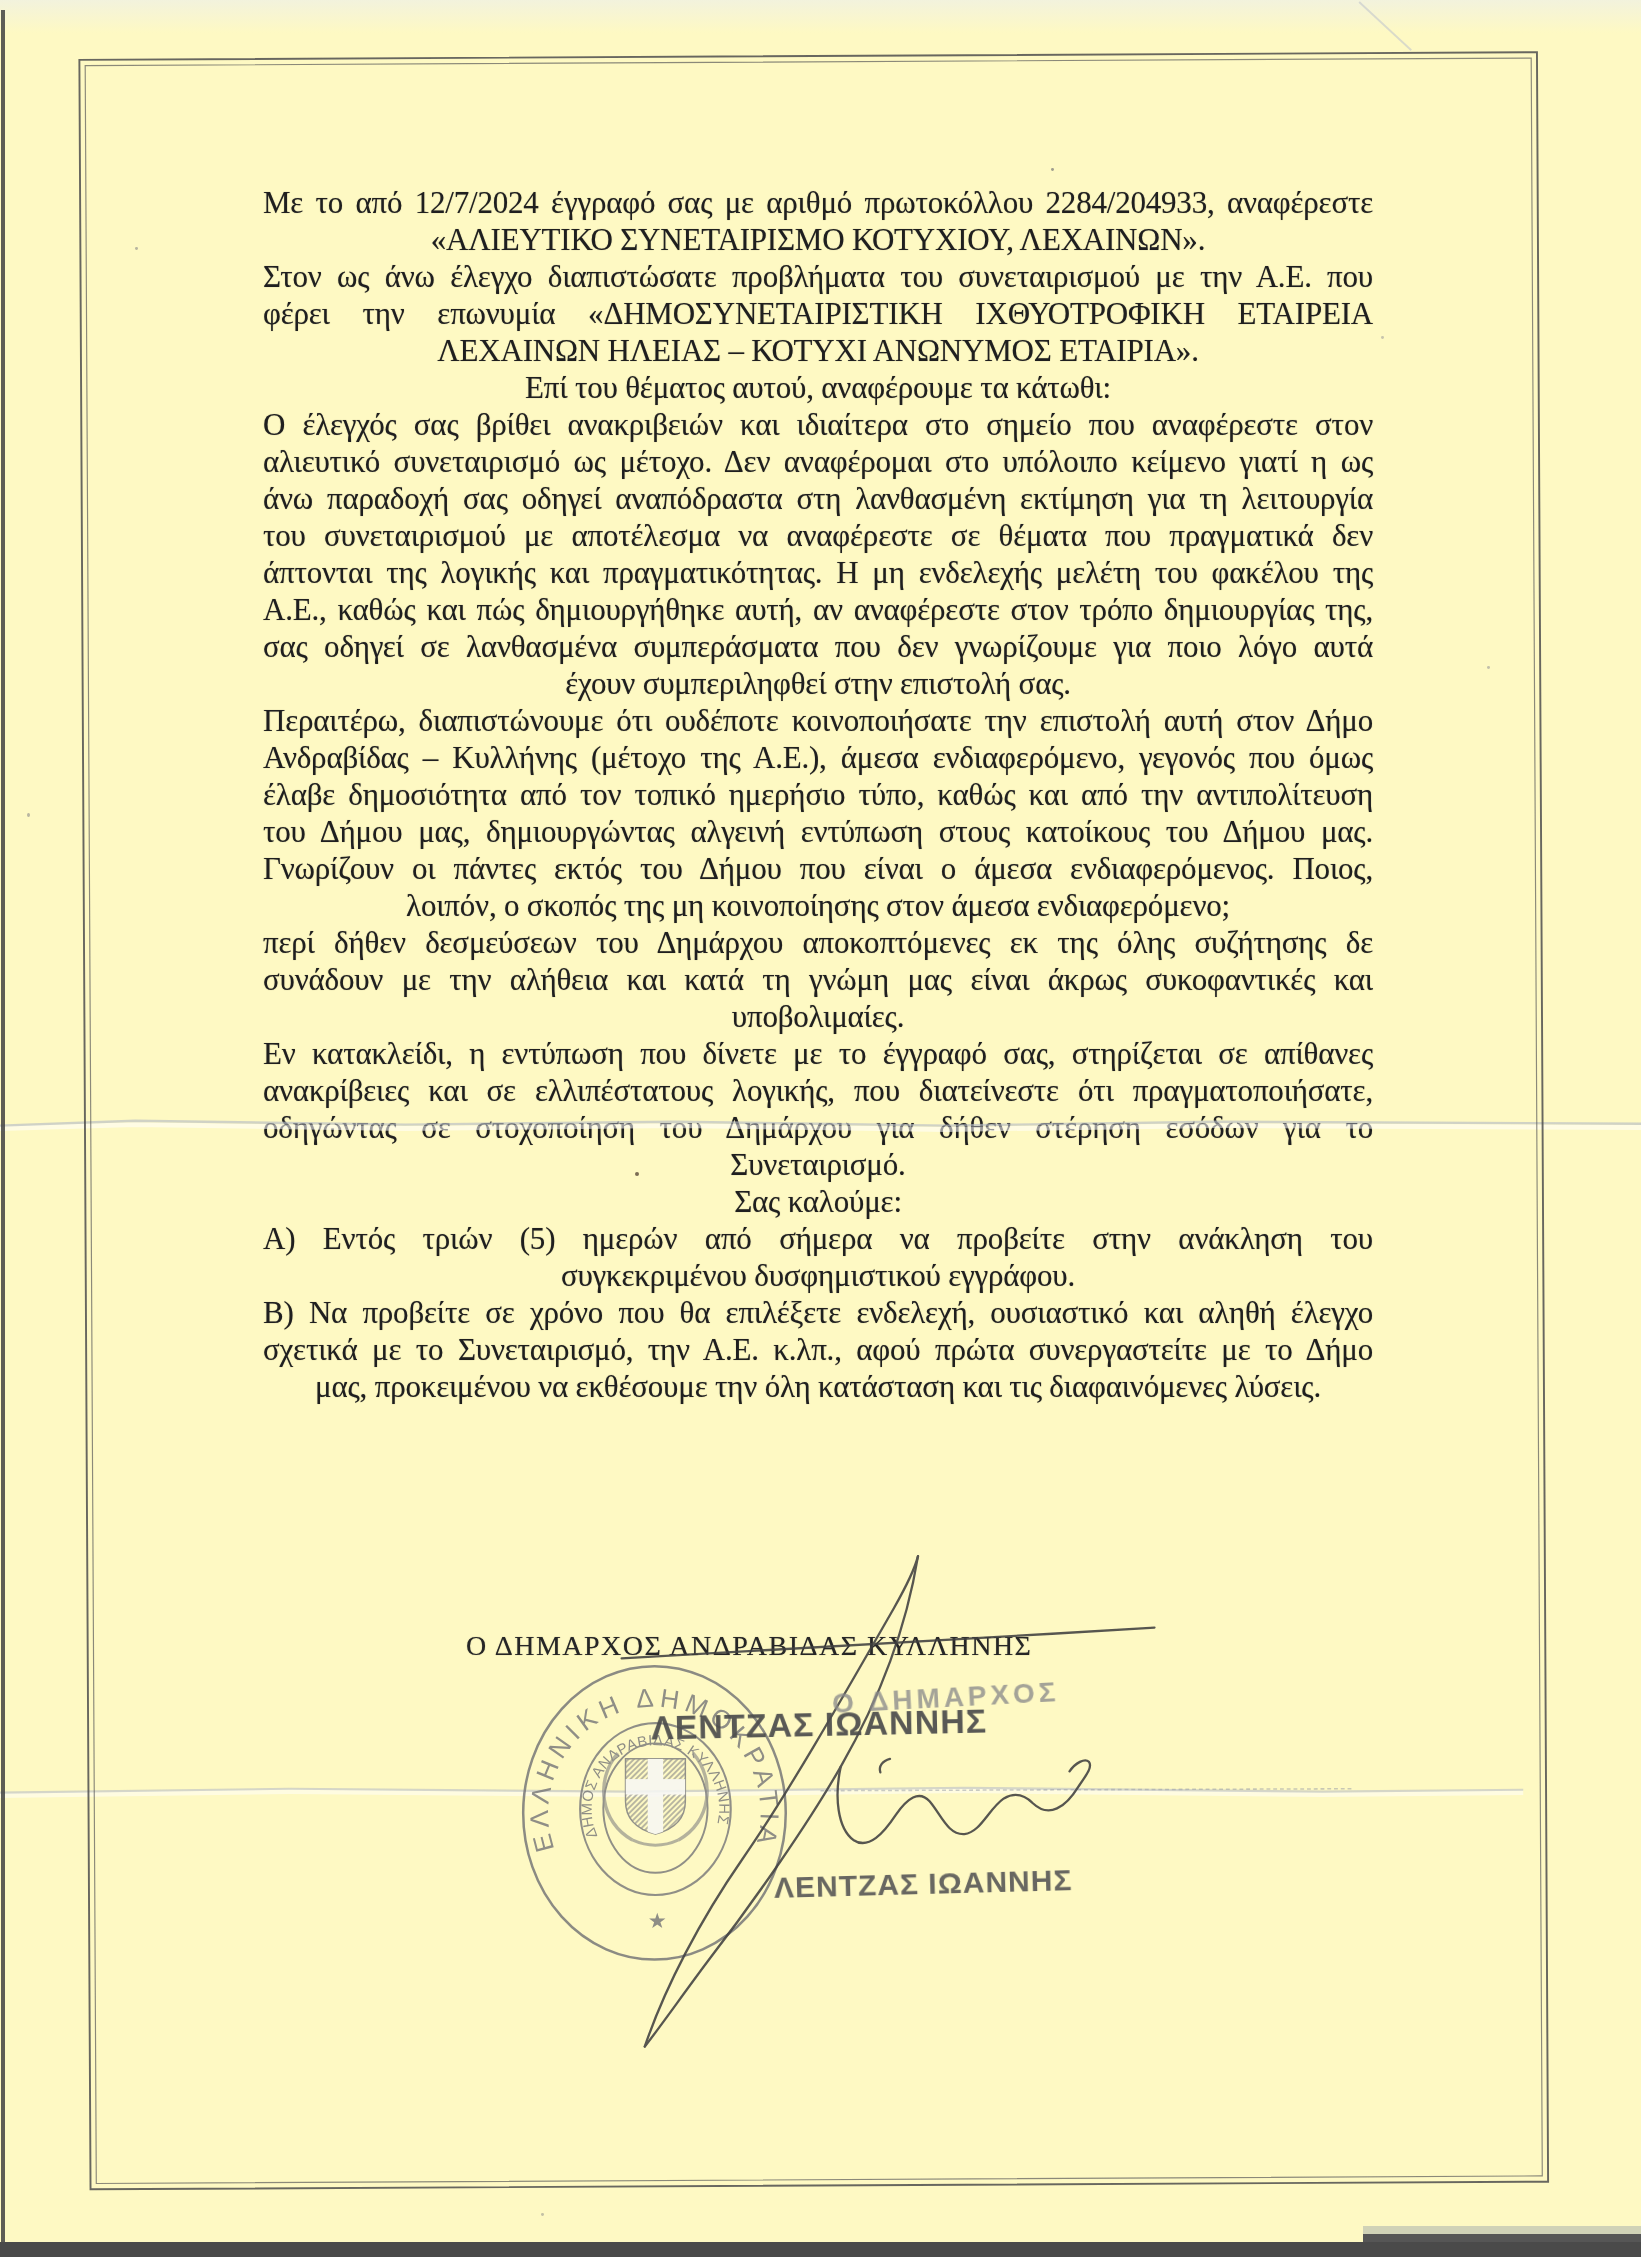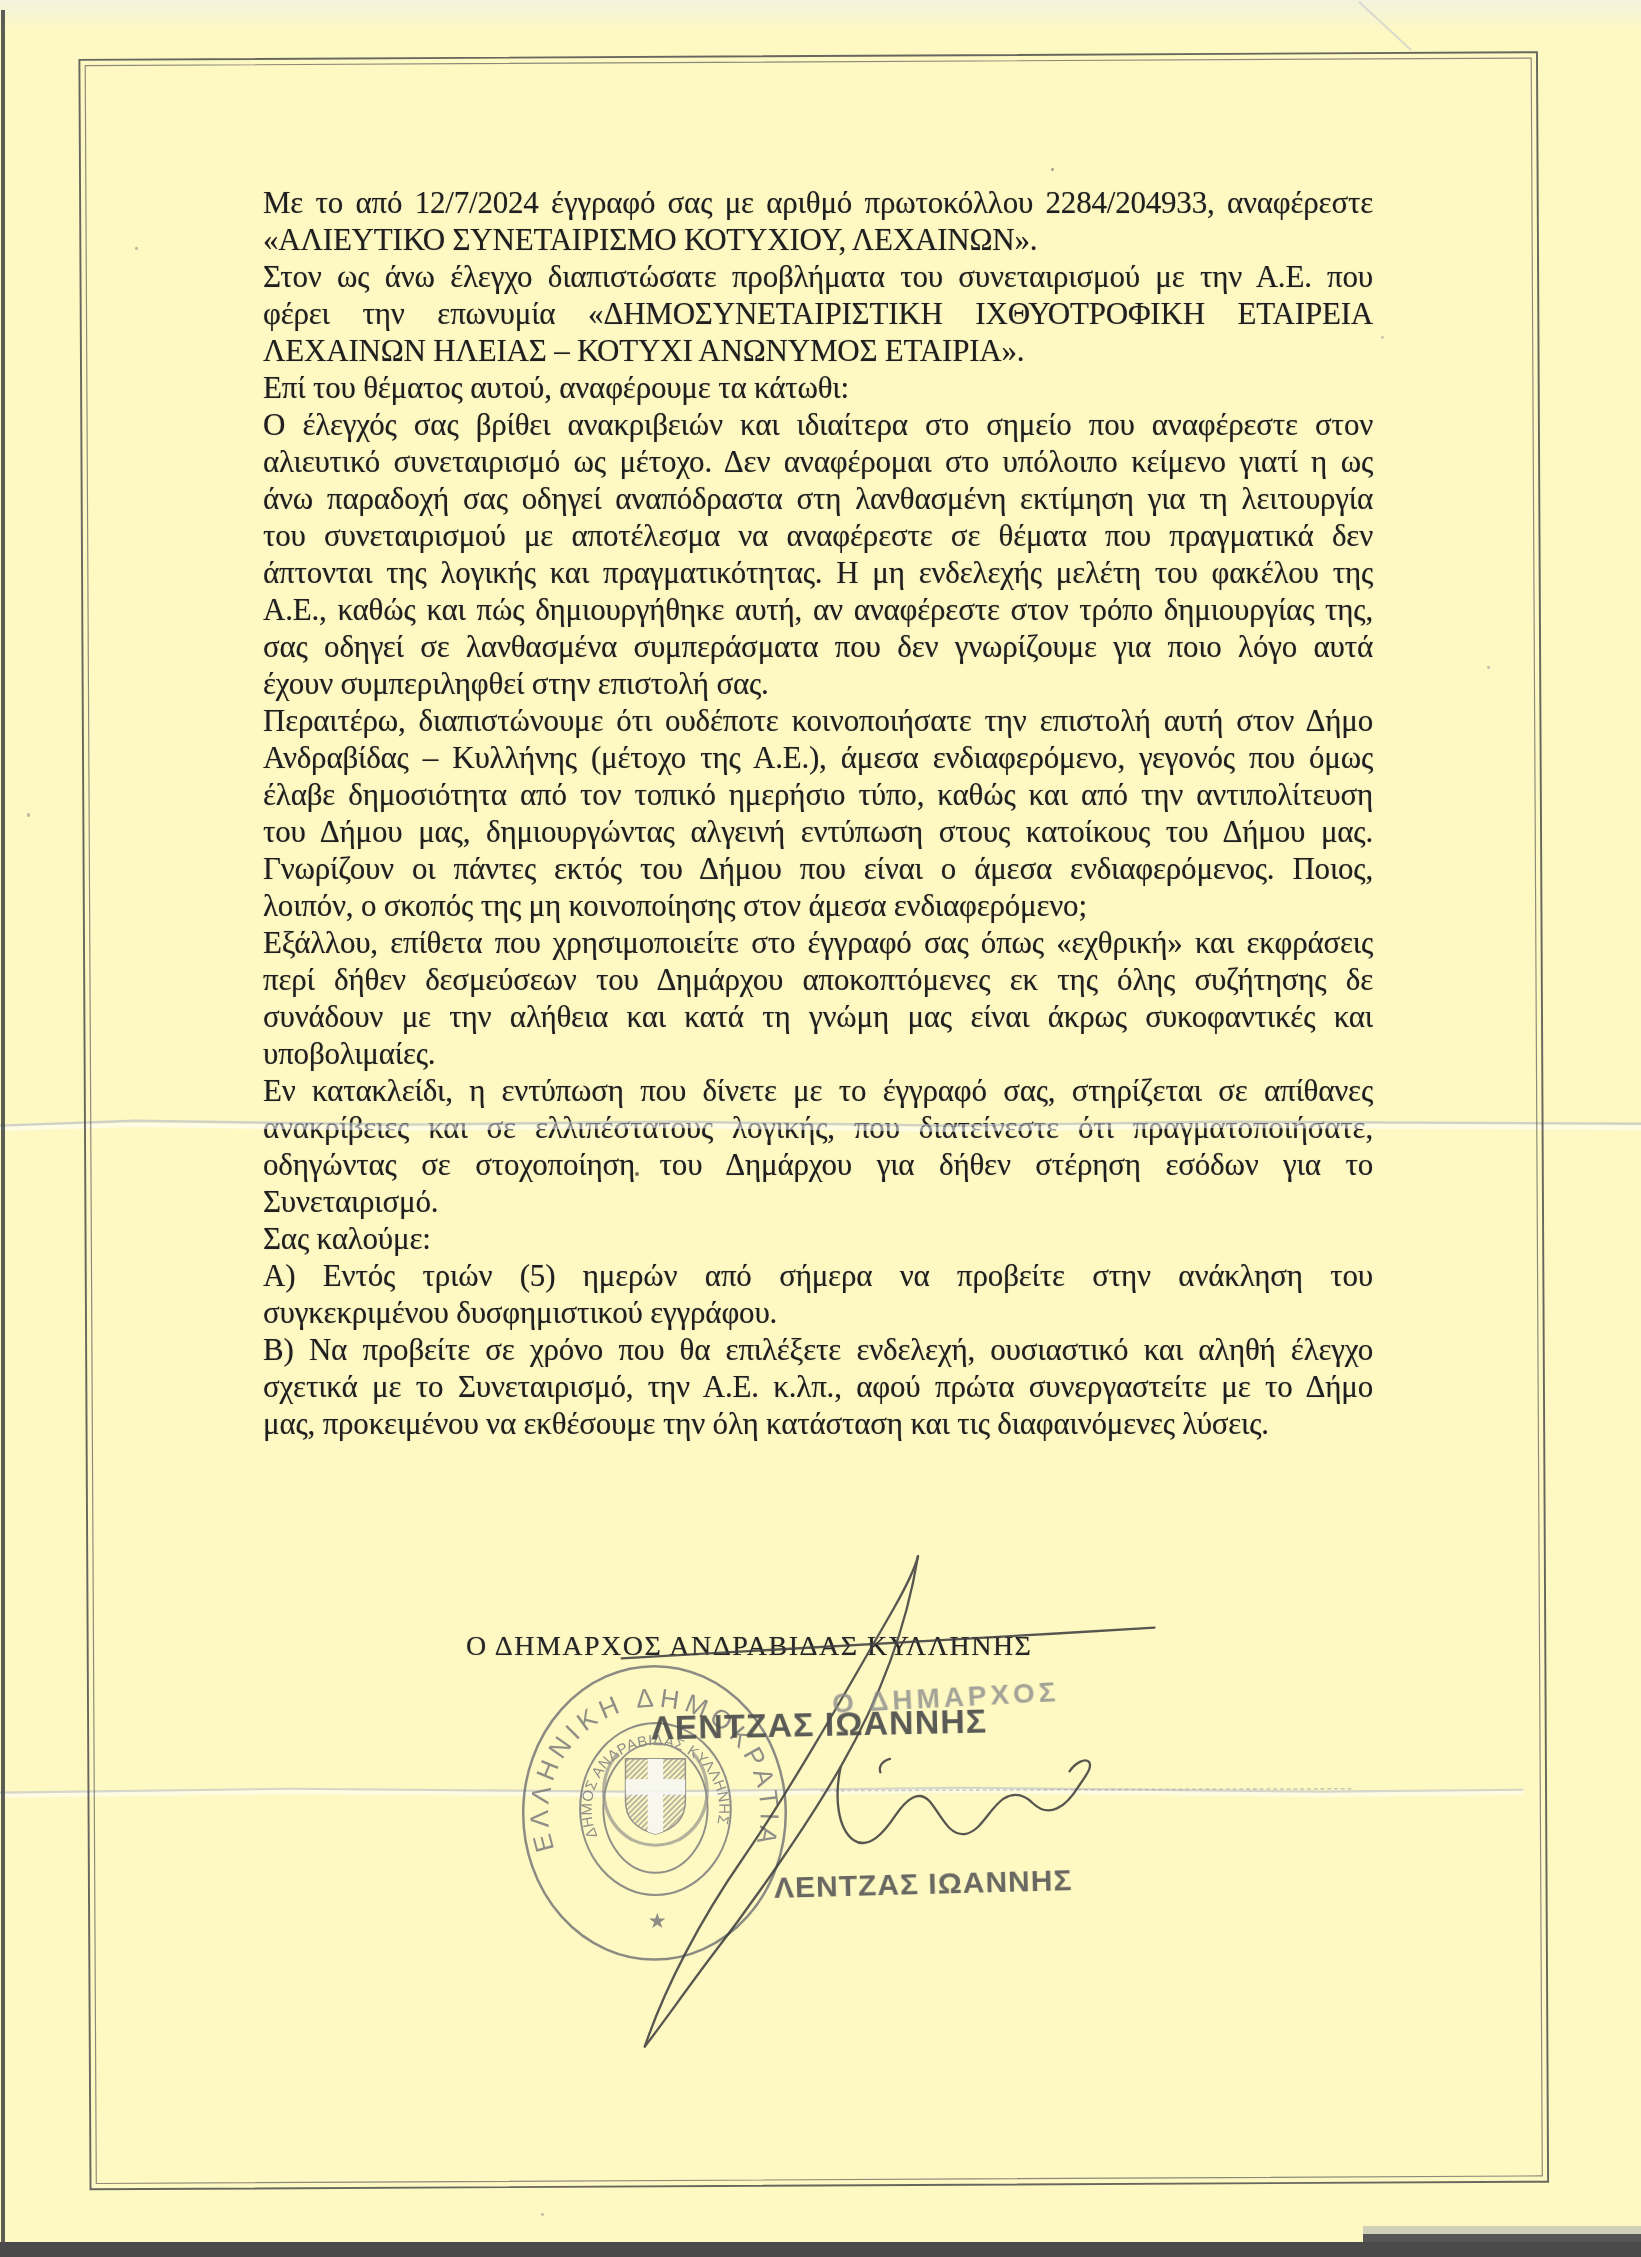--- a/index.html
+++ b/index.html
@@ -14,21 +14,21 @@
   .scan-strip-right{position:absolute;left:1363px;top:2226px;width:278px;height:8.7px;background:#9aa1a8;opacity:.45;}
   .tint-top{position:absolute;left:0;top:0;width:1641px;height:33px;
     background:linear-gradient(#e9edf2,rgba(233,237,242,0));opacity:.55;}
   
   .text-block{
     position:absolute;left:263px;top:184px;width:1110px;
     font-size:31px;line-height:37px;letter-spacing:-0.2px;
     color:var(--ink-text,#1f1f1f);
     text-shadow:0 0 1px rgba(30,30,30,.45);
   }
-  .line{text-align:left;}
+  .line{text-align:center;}
   .line.j{text-align:justify;text-align-last:justify;}
   
   .sig-title{
     position:absolute;left:466px;top:1630px;
     font-size:28px;letter-spacing:1.5px;color:#262626;white-space:nowrap;
     text-shadow:0 0 1px rgba(40,40,40,.5);
   }
   .stamp{
     position:absolute;font-family:"Liberation Sans","DejaVu Sans",sans-serif;
     font-weight:bold;white-space:nowrap;filter:blur(0.3px);
@@ -63,21 +63,20 @@
       <div class="line j">άπτονται της λογικής και πραγματικότητας. Η μη ενδελεχής μελέτη του φακέλου της</div>
       <div class="line j">Α.Ε., καθώς και πώς δημιουργήθηκε αυτή, αν αναφέρεστε στον τρόπο δημιουργίας της,</div>
       <div class="line j">σας οδηγεί σε λανθασμένα συμπεράσματα που δεν γνωρίζουμε για ποιο λόγο αυτά</div>
       <div class="line">έχουν συμπεριληφθεί στην επιστολή σας.</div>
       <div class="line j">Περαιτέρω, διαπιστώνουμε ότι ουδέποτε κοινοποιήσατε την επιστολή αυτή στον Δήμο</div>
       <div class="line j">Ανδραβίδας – Κυλλήνης (μέτοχο της Α.Ε.), άμεσα ενδιαφερόμενο, γεγονός που όμως</div>
       <div class="line j">έλαβε δημοσιότητα από τον τοπικό ημερήσιο τύπο, καθώς και από την αντιπολίτευση</div>
       <div class="line j">του Δήμου μας, δημιουργώντας αλγεινή εντύπωση στους κατοίκους του Δήμου μας.</div>
       <div class="line j">Γνωρίζουν οι πάντες εκτός του Δήμου που είναι ο άμεσα ενδιαφερόμενος. Ποιος,</div>
       <div class="line">λοιπόν, ο σκοπός της μη κοινοποίησης στον άμεσα ενδιαφερόμενο;</div>
-      <div class="line j">Εξάλλου, επίθετα που χρησιμοποιείτε στο έγγραφό σας όπως «εχθρική» και εκφράσεις</div>
       <div class="line j">περί δήθεν δεσμεύσεων του Δημάρχου αποκοπτόμενες εκ της όλης συζήτησης δε</div>
       <div class="line j">συνάδουν με την αλήθεια και κατά τη γνώμη μας είναι άκρως συκοφαντικές και</div>
       <div class="line">υποβολιμαίες.</div>
       <div class="line j">Εν κατακλείδι, η εντύπωση που δίνετε με το έγγραφό σας, στηρίζεται σε απίθανες</div>
       <div class="line j">ανακρίβειες και σε ελλιπέστατους λογικής, που διατείνεστε ότι πραγματοποιήσατε,</div>
       <div class="line j">οδηγώντας σε στοχοποίηση του Δημάρχου για δήθεν στέρηση εσόδων για το</div>
       <div class="line">Συνεταιρισμό.</div>
       <div class="line">Σας καλούμε:</div>
       <div class="line j">Α) Εντός τριών (5) ημερών από σήμερα να προβείτε στην ανάκληση του</div>
       <div class="line">συγκεκριμένου δυσφημιστικού εγγράφου.</div>

